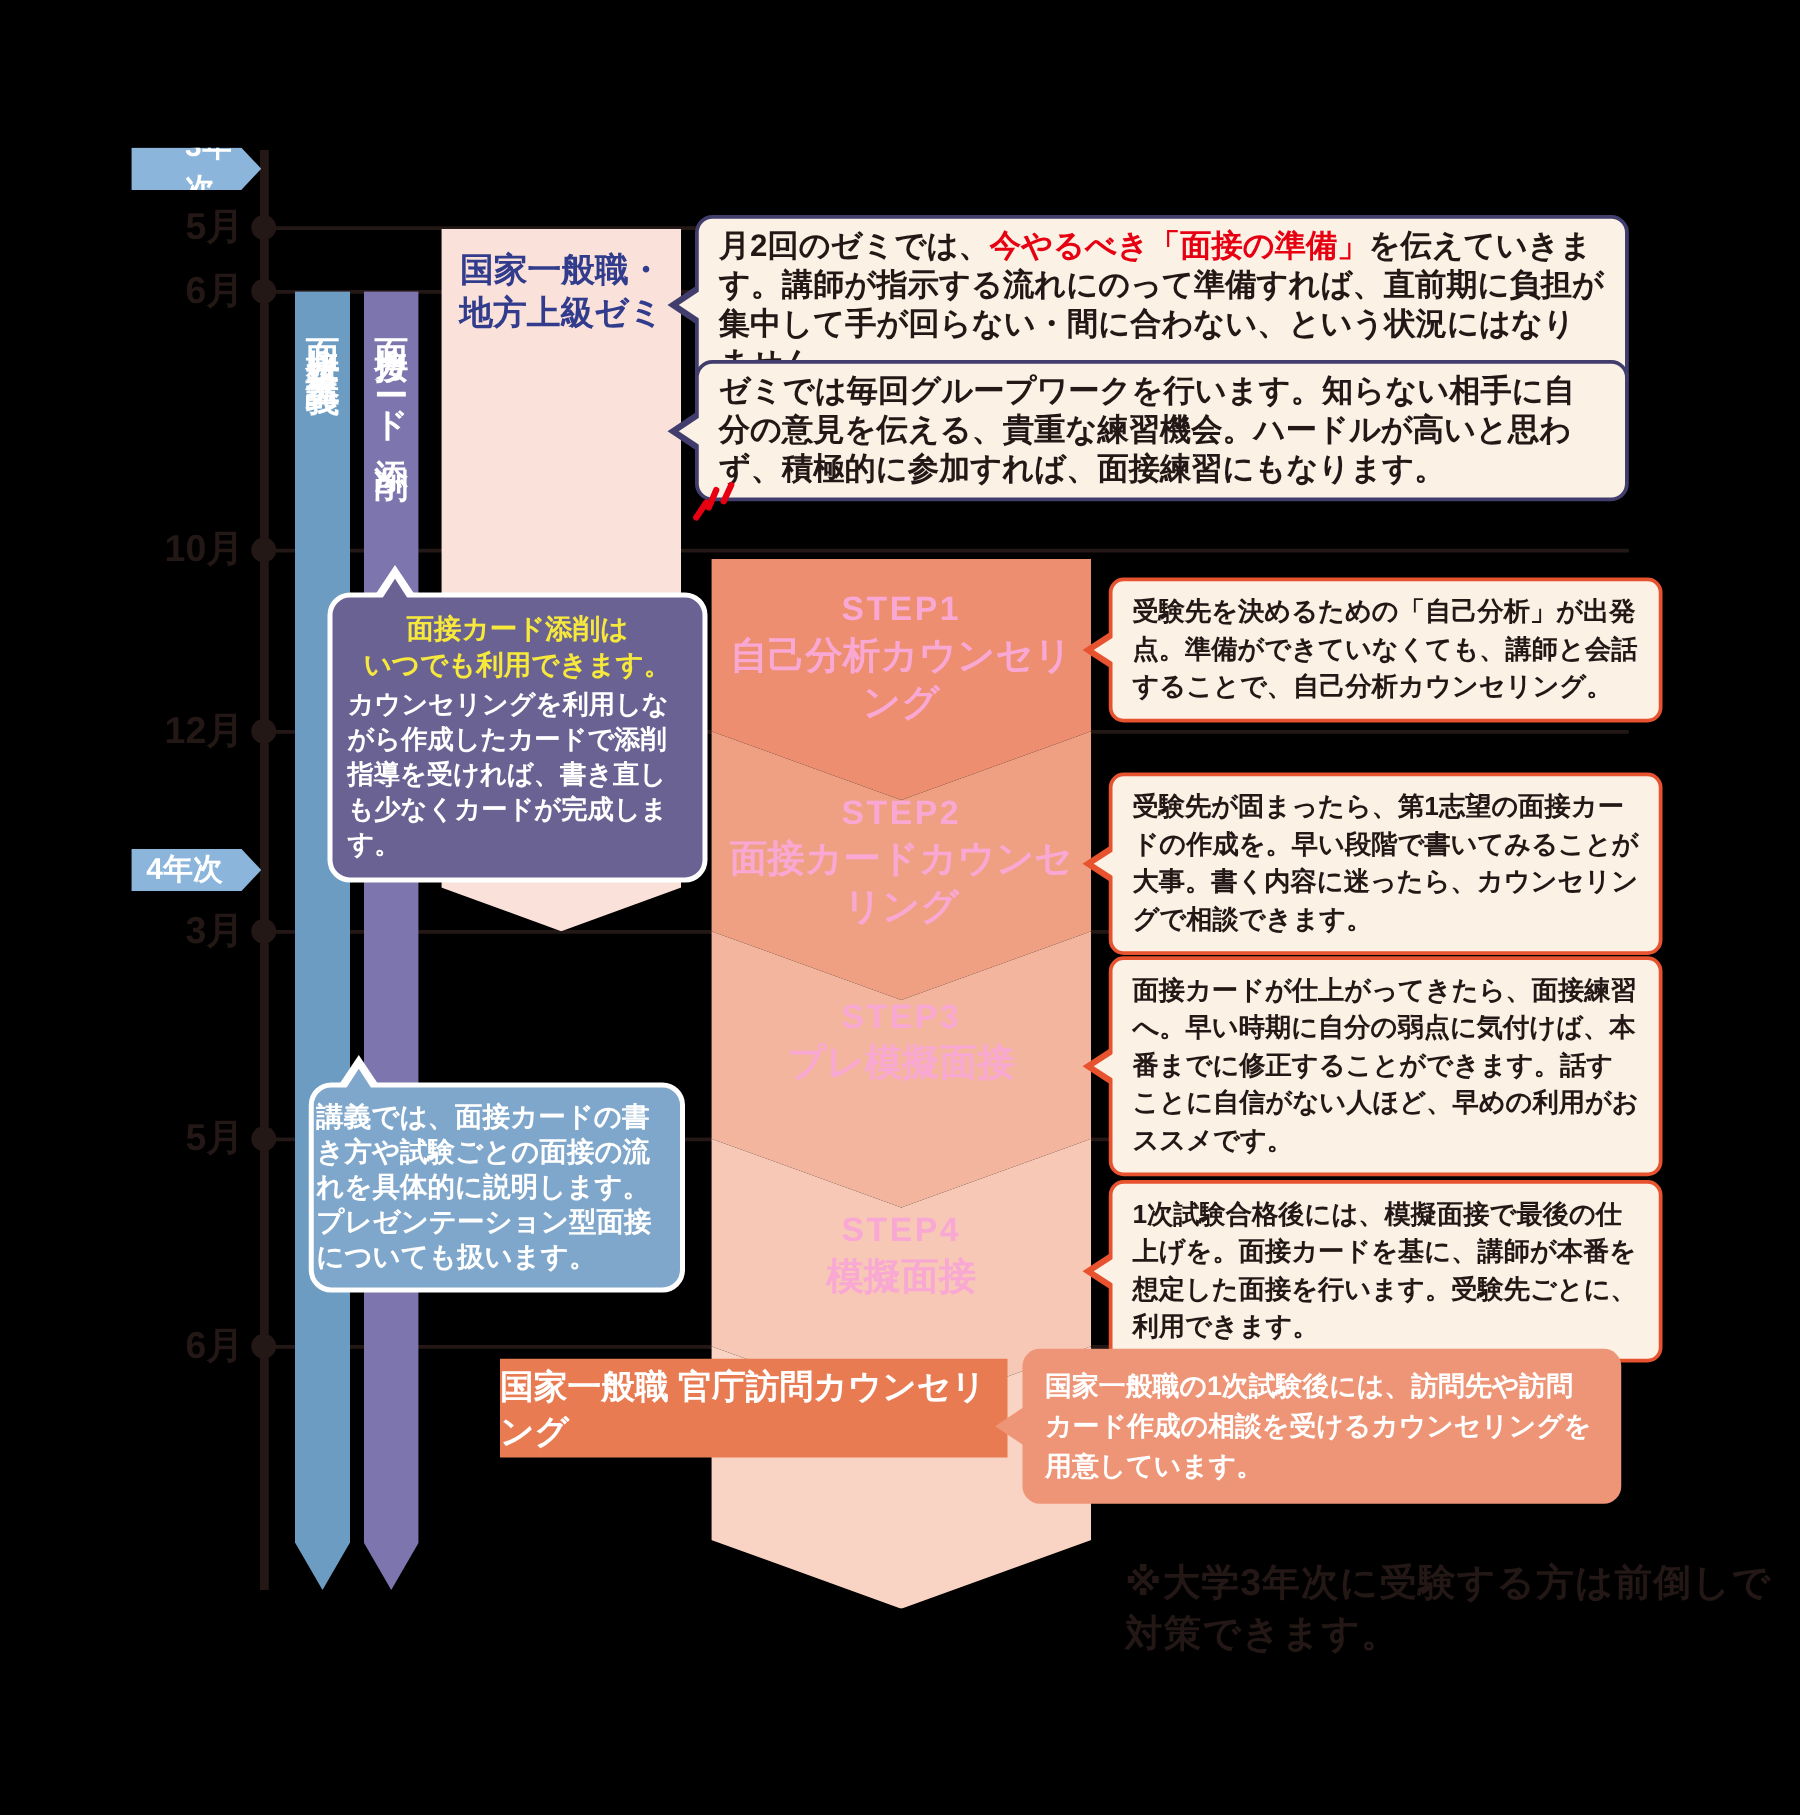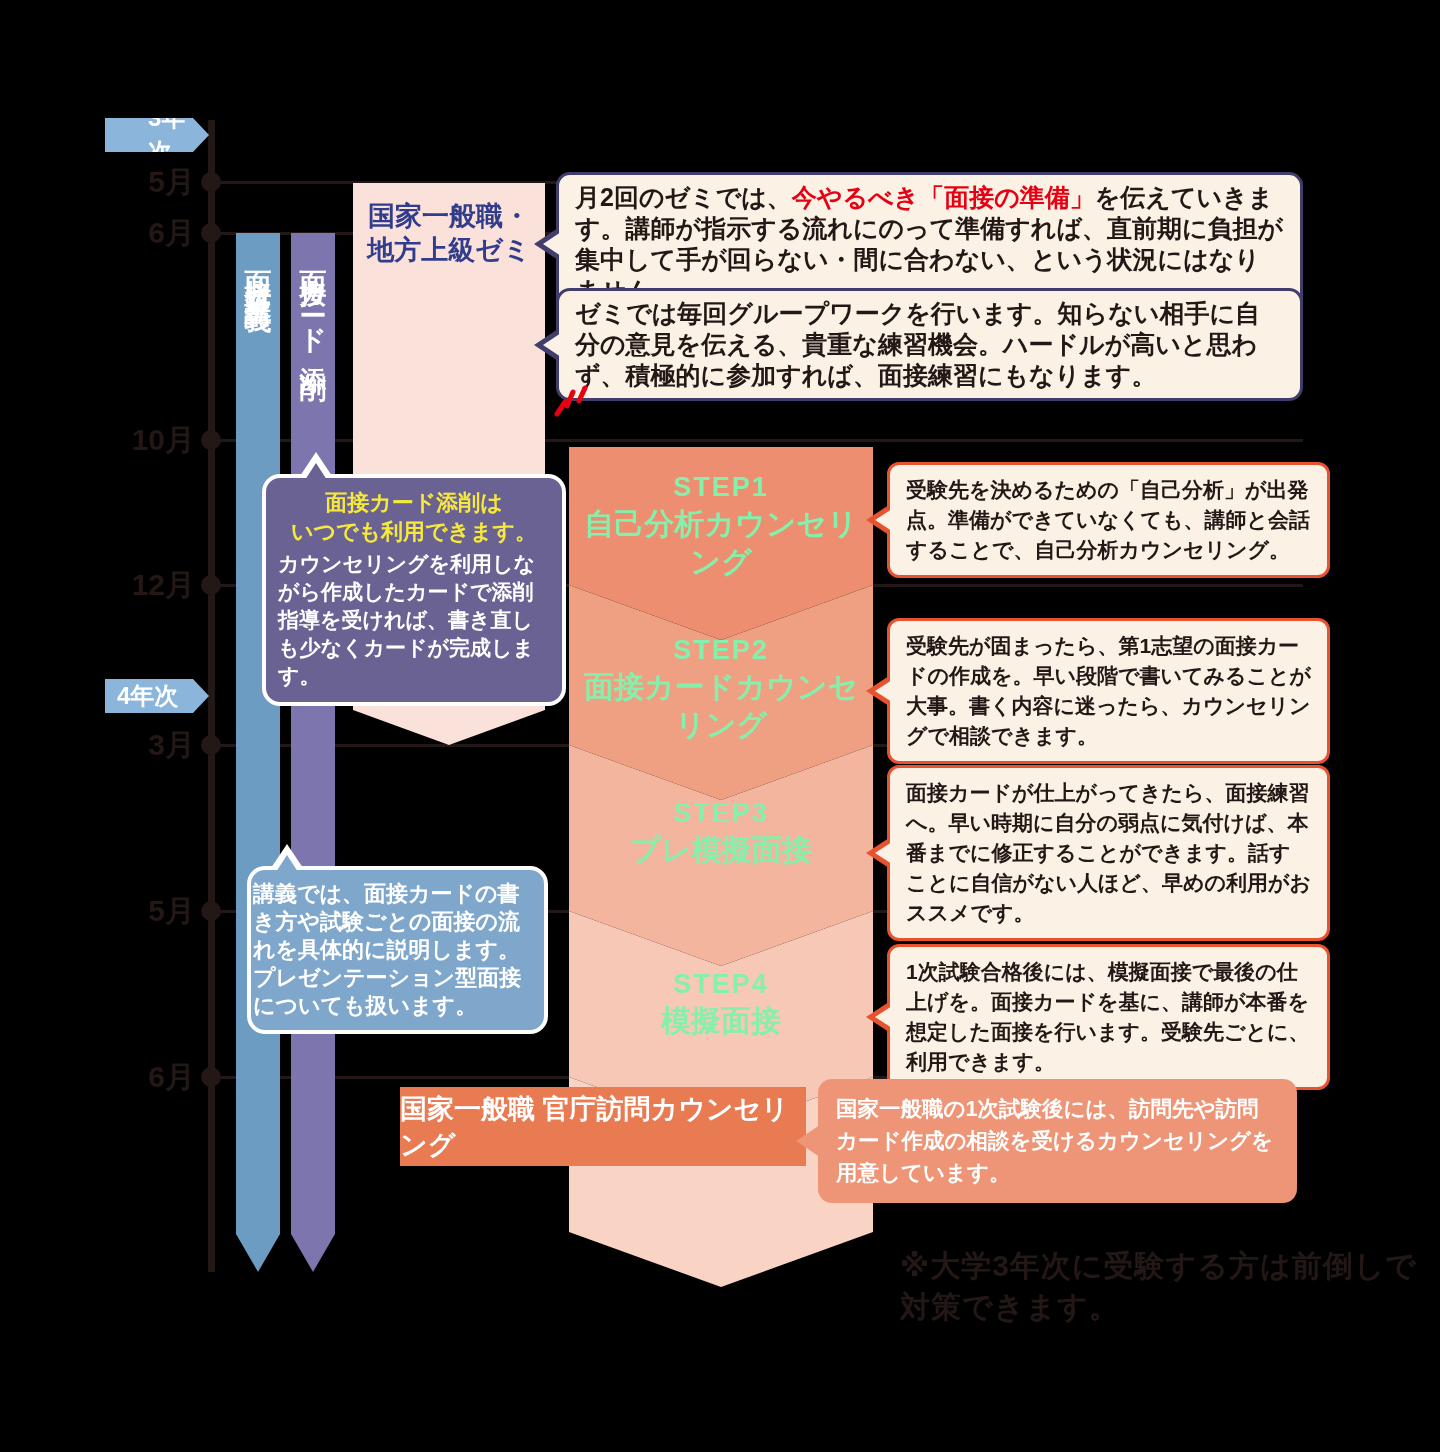--- a/index.html
+++ b/index.html
@@ -20,21 +20,21 @@
   
   .note-bubble{position:absolute;left:556px;width:747px;box-sizing:border-box;background:#FBF1E5;border:3px solid #413E6D;border-radius:14px;padding:7px 16px;font-size:25px;line-height:31px;font-weight:bold;color:#231815;z-index:3;}
   .note-bubble::before{content:"";position:absolute;left:-25px;top:50%;margin-top:-16px;border:16px solid transparent;border-right:24px solid #413E6D;border-left:0;}
   .note-bubble::after{content:"";position:absolute;left:-16px;top:50%;margin-top:-12px;border:12px solid transparent;border-right:18px solid #FBF1E5;border-left:0;}
   .red-em{color:#E60012;}
   
   .headline{position:absolute;left:592px;top:406px;font-size:27px;font-weight:bold;color:#E60012;z-index:3;line-height:30px;}
   .em-mark{position:absolute;left:552px;top:384px;z-index:3;}
   
   .chev{position:absolute;left:569px;width:304px;z-index:2;}
-  .step-label{position:absolute;left:569px;width:304px;text-align:center;z-index:3;color:#86efac;font-weight:bold;line-height:33px;}
+  .step-label{position:absolute;left:569px;width:304px;text-align:center;z-index:3;color:#f9a8d4;font-weight:bold;line-height:33px;}
   .step-label .s{font-size:27px;letter-spacing:2px;}
   .step-label .t{font-size:30px;}
   
   .desc-box{position:absolute;left:887px;width:443px;box-sizing:border-box;background:#FBF1E5;border:3px solid #E8532F;border-radius:12px;padding:10px 16px;font-size:21px;line-height:30px;font-weight:bold;color:#231815;z-index:3;}
   .desc-box::before{content:"";position:absolute;left:-24px;top:50%;margin-top:-15px;border:15px solid transparent;border-right:23px solid #E8532F;border-left:0;}
   .desc-box::after{content:"";position:absolute;left:-15px;top:50%;margin-top:-11px;border:11px solid transparent;border-right:17px solid #FBF1E5;border-left:0;}
   
   .purple-bubble{position:absolute;left:262px;top:474px;width:304px;box-sizing:border-box;background:#696293;border:4px solid #fff;border-radius:18px;padding:10px 12px 12px;z-index:4;}
   .purple-bubble::before{content:"";position:absolute;left:34px;top:-26px;border:16px solid transparent;border-bottom:24px solid #fff;border-top:0;}
   .purple-bubble::after{content:"";position:absolute;left:39px;top:-15px;border:11px solid transparent;border-bottom:17px solid #696293;border-top:0;}

